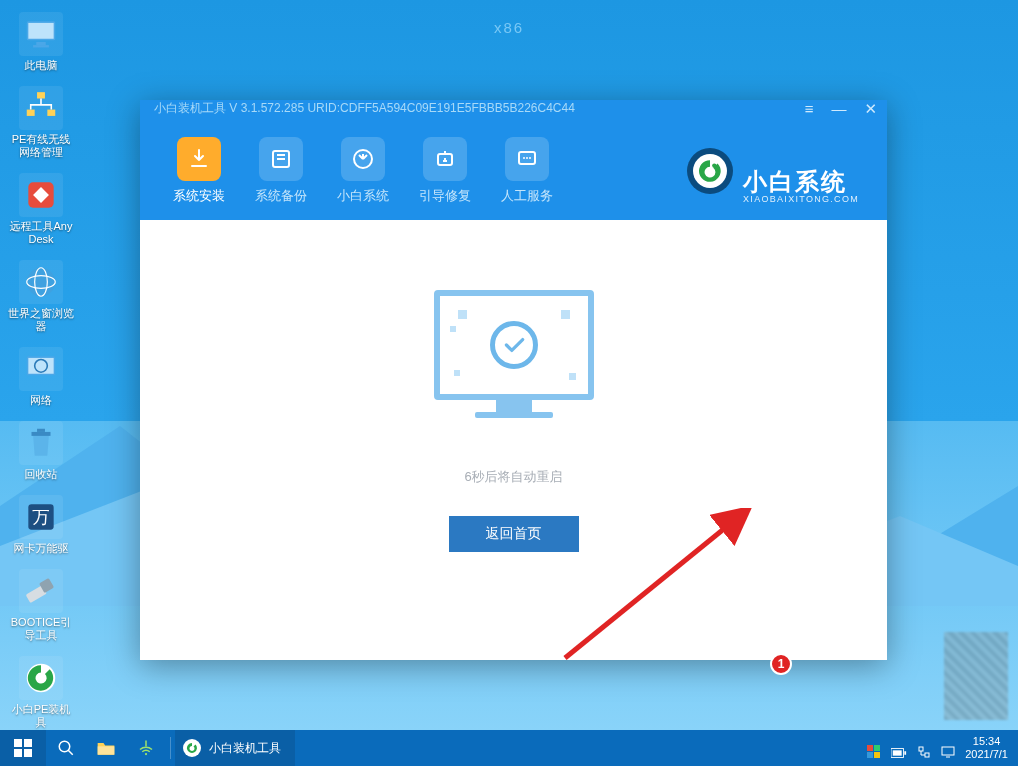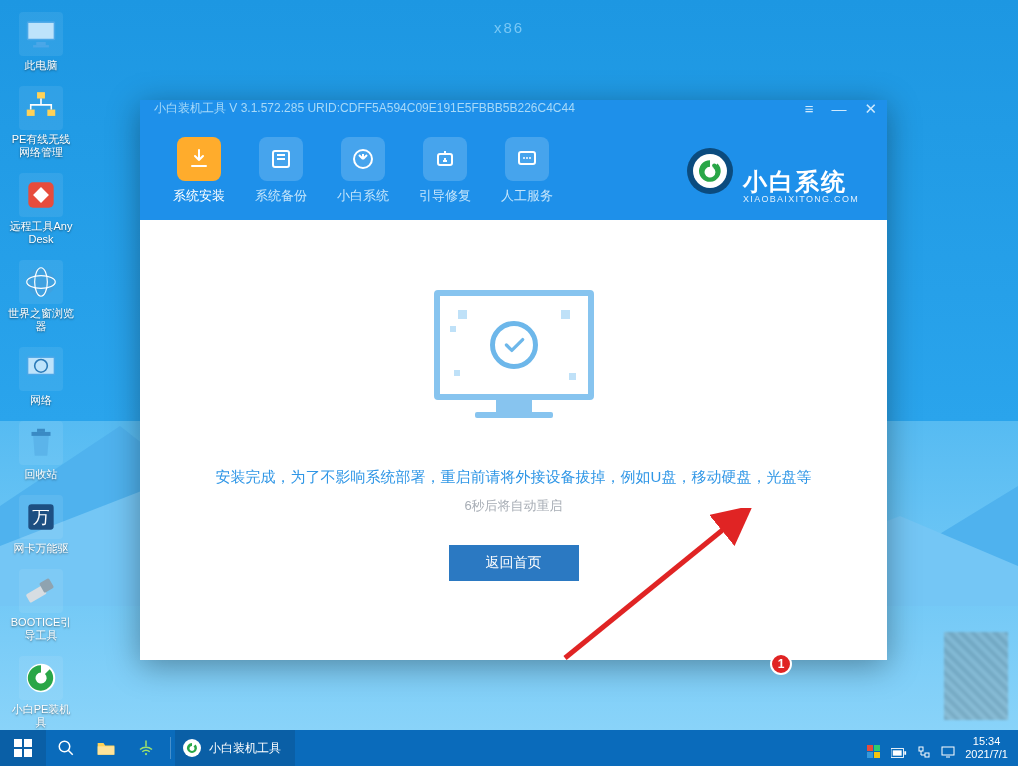--- a/index.html
+++ b/index.html
@@ -276,21 +276,20 @@
         <span class="dot" style="bottom:18px;left:14px;width:6px;height:6px"></span>
         <div class="check">
             <svg viewBox="0 0 24 24">
               <path fill="none" stroke="#6db7ea" stroke-width="3" stroke-linecap="round" stroke-linejoin="round" d="M5 12l5 5L20 7"></path>
             </svg>
           </div>
       </div>
       <div class="stand"></div>
         <div class="base"></div>
     </div>
-    <div class="msg1">安装完成，为了不影响系统部署，重启前请将外接设备拔掉，例如U盘，移动硬盘，光盘等</div>
     <div class="msg2">6秒后将自动重启</div>
     <div class="btnrow">
       <button class="btn">返回首页</button>
     </div>
   </div>
 </div>
 
 <svg class="annot-arrow" width="260" height="170">
   <defs>
       <marker id="ah" viewBox="0 0 10 10" refX="1" refY="5" markerWidth="8" markerHeight="8" orient="auto">

